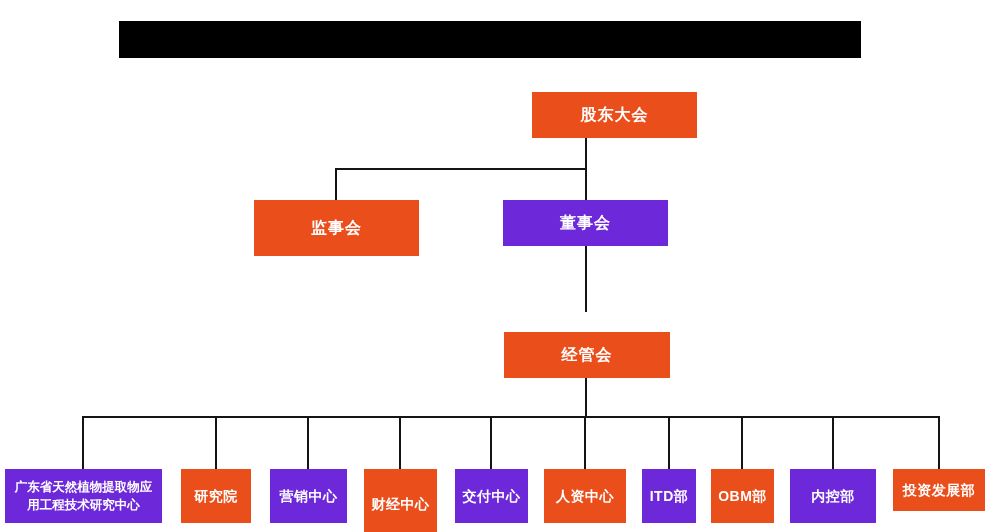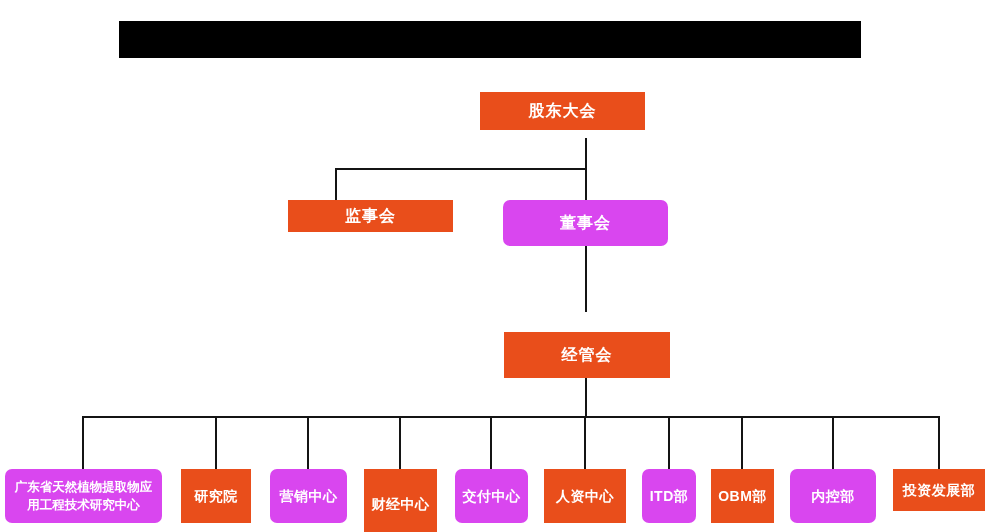--- a/index.html
+++ b/index.html
@@ -17,21 +17,21 @@
     position: absolute;
     display: flex;
     align-items: center;
     justify-content: center;
     color: #ffffff;
     font-weight: bold;
     text-align: center;
     box-sizing: border-box;
   }
   .primary  { background: #E94E1B; }
-  .secondary{ background: #d946ef; border-radius: 7px; }
+  .secondary{ background: #6d28d9; }
   .lvl-top  { font-size: 16px; letter-spacing: 1px; }
   .dept     { font-size: 14px; line-height: 1.3; letter-spacing: 0.5px; }
   .dept-long{ font-size: 12.5px; line-height: 1.45; padding: 0 4px; letter-spacing: 0; }
 </style>
 </head>
 <body>
 
 <div class="canvas">
 
   <div class="redaction" style="left:119px; top:21px; width:742px; height:37px;"></div>
@@ -46,23 +46,23 @@
   <div class="line" style="left:215px; top:416px; width:2px; height:53px;"></div>
   <div class="line" style="left:307px; top:416px; width:2px; height:53px;"></div>
   <div class="line" style="left:399px; top:416px; width:2px; height:53px;"></div>
   <div class="line" style="left:490px; top:416px; width:2px; height:53px;"></div>
   <div class="line" style="left:584px; top:416px; width:2px; height:53px;"></div>
   <div class="line" style="left:668px; top:416px; width:2px; height:53px;"></div>
   <div class="line" style="left:741px; top:416px; width:2px; height:53px;"></div>
   <div class="line" style="left:832px; top:416px; width:2px; height:53px;"></div>
   <div class="line" style="left:938px; top:416px; width:2px; height:53px;"></div>
 
-  <div class="node primary lvl-top" style="left:480px; top:92px; width:165px; height:38px;">股东大会</div>
+  <div class="node primary lvl-top" style="left:532px; top:92px; width:165px; height:46px;">股东大会</div>
 
-  <div class="node primary lvl-top" style="left:254px; top:200px; width:165px; height:32px;margin-left:34px;">监事会</div>
+  <div class="node primary lvl-top" style="left:254px; top:200px; width:165px; height:56px;">监事会</div>
   <div class="node secondary lvl-top" style="left:503px; top:200px; width:165px; height:46px;">董事会</div>
 
   <div class="node primary lvl-top" style="left:504px; top:312px; width:166px; height:46px;margin-top:20px;">经管会</div>
 
   <div class="node primary dept" style="left:181px; top:469px; width:70px; height:54px;">研究院</div>
   <div class="node secondary dept dept-long" style="left:5px; top:469px; width:157px; height:54px;">广东省天然植物提取物应用工程技术研究中心</div>
   <div class="node secondary dept" style="left:270px; top:469px; width:77px; height:54px;">营销中心</div>
   <div class="node primary dept" style="left:364px; top:469px; width:73px; height:70px;">财经中心</div>
   <div class="node secondary dept" style="left:455px; top:469px; width:73px; height:54px;">交付中心</div>
   <div class="node primary dept" style="left:544px; top:469px; width:82px; height:54px;">人资中心</div>

